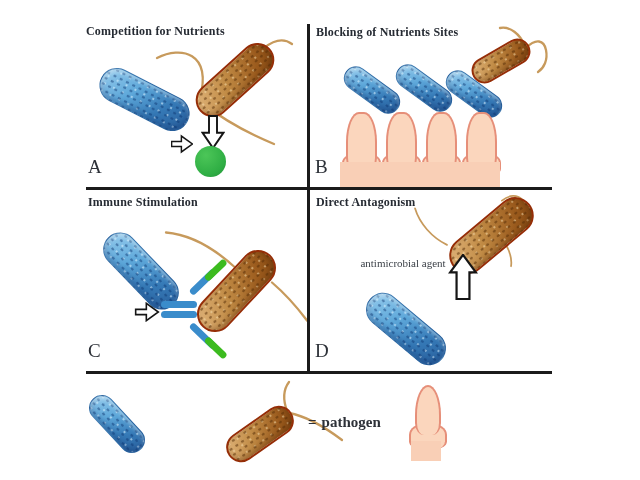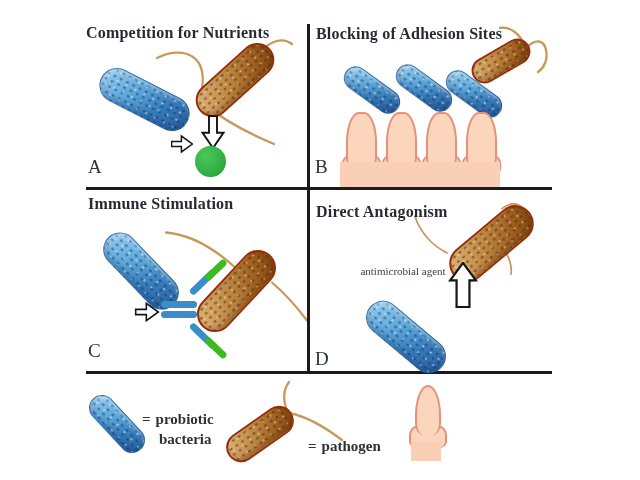--- a/index.html
+++ b/index.html
@@ -2,21 +2,21 @@
 <html><head>
 <meta charset="utf-8">
 <style>
   html,body { margin:0; padding:0; background:#fff; }
   .stage {
     position:relative; width:640px; height:480px; background:#ffffff;
     font-family:"Liberation Serif", serif; overflow:hidden; color:#2d3138;
   }
   .divider { position:absolute; background:#1b1b1b; }
   .panel { position:absolute; }
-  .ptitle { position:absolute; font-size:16px; font-weight:700; color:#262b33; letter-spacing:.2px; white-space:nowrap;text-align:right; }
+  .ptitle { position:absolute; font-size:12px; font-weight:700; color:#262b33; letter-spacing:.2px; white-space:nowrap;text-align:right; }
   .plabel { position:absolute; font-size:19px; color:#2d3138; }
   .flag { position:absolute; left:0; top:0; width:100%; height:100%; }
   .flag path { stroke:#c79a5c; stroke-width:2.3; fill:none; stroke-linecap:round; }
   .bact { position:absolute; border-radius:20px; }
   .blue-b {
     border:1px solid rgba(36,90,150,.65);
     background-image:
       radial-gradient(rgba(10,50,110,.45) 1.3px, transparent 1.9px),
       radial-gradient(rgba(220,242,255,.55) 1px, transparent 1.5px),
       linear-gradient(125deg,#9dd0ef 0%,#5ea8da 38%,#3579b6 68%,#2a5f9c 100%);
@@ -74,21 +74,21 @@
       </svg>
     <div class="nutrient" style="left:109px; top:128px; width:31px; height:31px;"></div>
     <div class="plabel" style="left:2px; top:138px;">A</div>
   </div>
 
   <div class="panel" style="left:310px; top:18px; width:242px; height:169px;">
     <svg class="flag" viewBox="0 0 242 169">
       <path d="M215,28 C210,16 200,8 190,10"></path>
       <path d="M216,30 C226,20 234,22 236,32 C238,42 234,50 228,54"></path>
     </svg>
-    <div class="ptitle" style="left:6px; top:7px;">Blocking of Adhesion Sites</div>
+    <div class="ptitle" style="left:6px; top:7px;">Blocking of Nutrients Sites</div>
     <div class="bact brown-b" style="left:159px; top:30px; width:60px; height:22px; transform:rotate(-30deg);"></div>
     <div class="bact blue-b" style="left:30px; top:60px; width:62px; height:22px; transform:rotate(36deg);"></div>
     <div class="bact blue-b" style="left:82px; top:58px; width:62px; height:22px; transform:rotate(36deg);"></div>
     <div class="bact blue-b" style="left:132px; top:64px; width:62px; height:22px; transform:rotate(36deg);"></div>
 
     <div style="position:absolute; left:28px; top:94px; width:164px; height:75px;">
       <div class="shoulder" style="left:4px;   top:40px; width:35px; height:22px;"></div>
       <div class="shoulder" style="left:44px;  top:40px; width:35px; height:22px;"></div>
       <div class="shoulder" style="left:84px;  top:40px; width:35px; height:22px;"></div>
       <div class="shoulder" style="left:124px; top:40px; width:35px; height:22px;"></div>
@@ -117,21 +117,21 @@
       <div class="ab-bar" style="left:0; top:28px; width:36px; height:7px;"></div>
       <div class="ab-bar" style="left:0; top:38px; width:36px; height:7px;"></div>
       <div class="ab-bar" style="left:30px; top:17px; width:33px; height:7px; transform:rotate(-44deg); transform-origin:0 50%;"></div>
       <div class="ab-bar" style="left:30px; top:48px; width:33px; height:7px; transform:rotate(44deg); transform-origin:0 50%;"></div>
       <div class="ab-bar ab-green" style="left:45px; top:3px; width:27px; height:7px; transform:rotate(-44deg); transform-origin:0 50%;"></div>
       <div class="ab-bar ab-green" style="left:45px; top:62px; width:27px; height:7px; transform:rotate(44deg); transform-origin:0 50%;"></div>
     </div>
     <div class="plabel" style="left:2px; top:150px;">C</div>
   </div>
 
-  <div class="panel" style="left:310px; top:198px; width:242px; height:138px;">
+  <div class="panel" style="left:310px; top:190px; width:242px; height:138px;">
     <svg class="flag" viewBox="0 0 242 181">
       <path d="M100,24 C106,44 122,62 142,72"></path>
       <path d="M208,56 C220,70 228,86 226,100"></path>
       <path d="M214,14 C224,6 234,6 240,12"></path>
     </svg>
     <div class="ptitle" style="left:6px; top:5px;">Direct Antagonism</div>
     <div class="bact brown-b" style="left:132px; top:27px; width:95px; height:33px; transform:rotate(-40deg);"></div>
     <div class="anno" style="left:28px; top:66px; width:130px;">
       <div>antimicrobial agent</div>
     </div>
@@ -142,27 +142,23 @@
     <div class="plabel" style="left:5px; top:150px;">D</div>
   </div>
 
   <div class="panel" style="left:86px; top:378px; width:466px; height:96px;">
     <svg class="flag" viewBox="0 0 466 96">
       <path d="M201,33 C197,22 197,12 203,4"></path>
       <path d="M203,35 C220,38 240,50 256,62"></path>
     </svg>
 
     <div class="bact blue-b" style="left:-4px; top:33px; width:68px; height:24px; transform:rotate(47deg);"></div>
-    <div class="leg-text" style="left:56px; top:31px;">
-      <div class="l1"><span class="eq">=</span><span>probiotic</span></div>
-      <div class="l2">bacteria</div>
-    </div>
 
     <div class="bact brown-b" style="left:136px; top:41px; width:72px; height:26px; transform:rotate(-35deg);"></div>
-    <div class="leg-text" style="left:222px; top:34px;margin-top:24px;">
+    <div class="leg-text" style="left:222px; top:34px;">
       <div class="l1"><span class="eq">=</span><span>pathogen</span></div>
       <div class="l2"></div>
     </div>
 
     <div style="position:absolute; left:319px; top:7px; width:44px; height:76px;">
       <div class="shoulder" style="left:4px; top:38px; width:34px; height:24px;"></div>
       <div class="villus" style="left:10px; top:0; width:22px; height:48px;"></div>
       <div class="epi-base" style="left:6px; top:56px; width:30px; height:20px;"></div>
     </div>
   </div>

